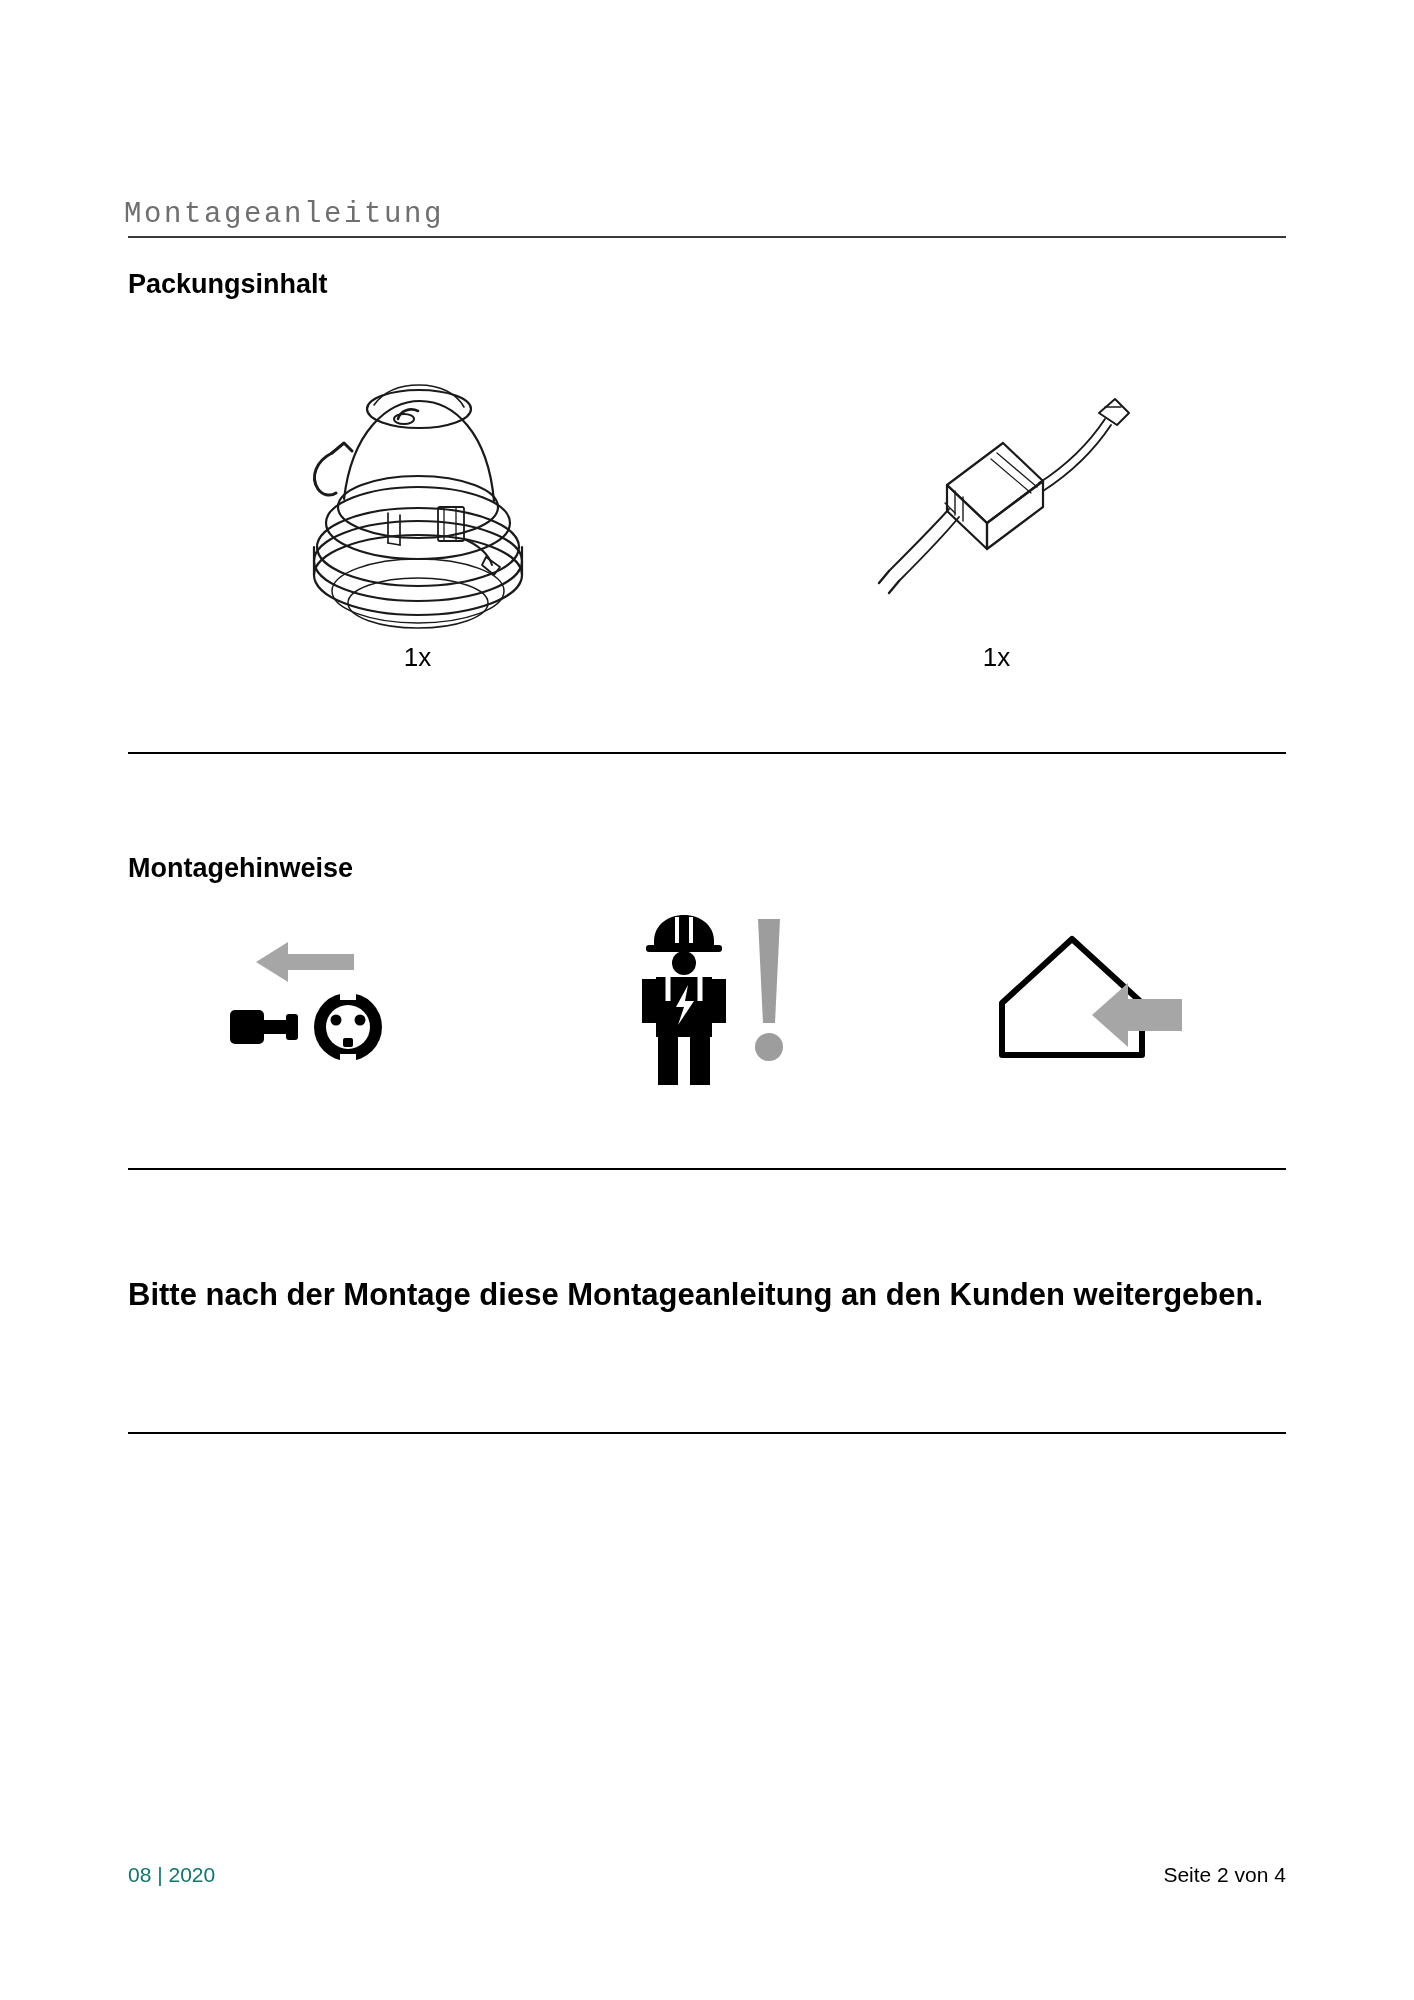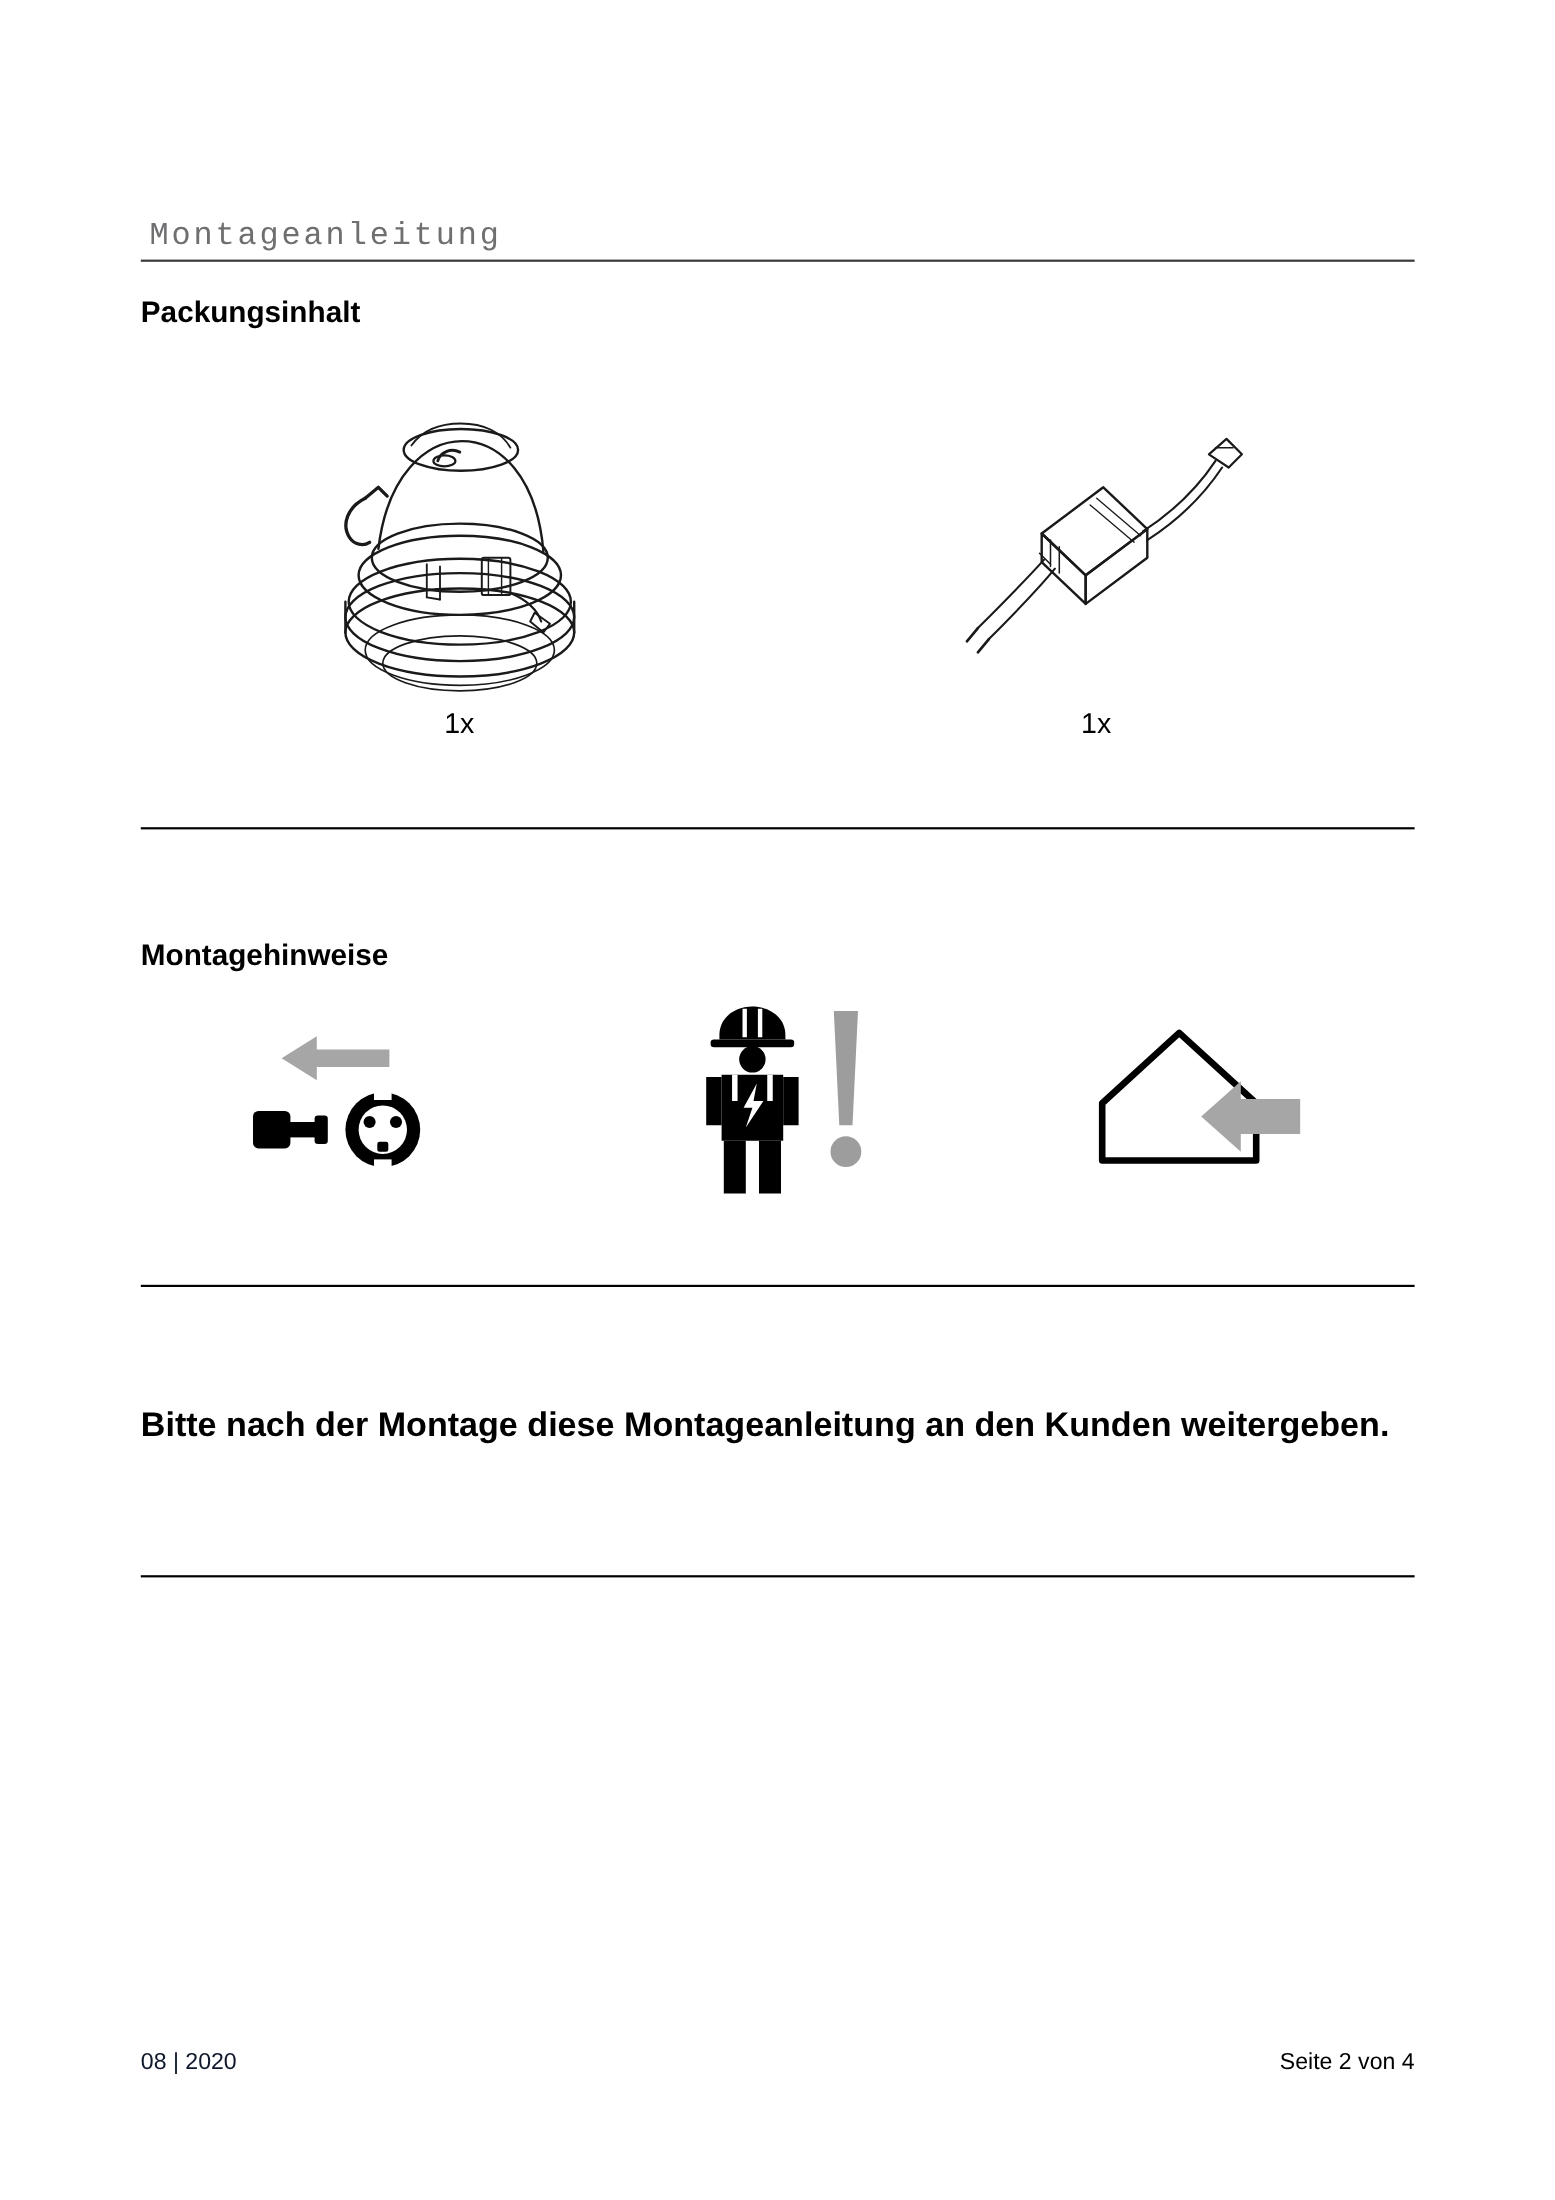--- a/index.html
+++ b/index.html
@@ -54,21 +54,21 @@
     line-height: 42px;
     letter-spacing: 0.4px;
     color: #000000;
     display: block;
     text-align: right;
     margin-top: 12px;
     white-space: nowrap;
   }
   .doc-title {
     position: absolute;
-    left: 136px;
+    left: 124px;
     top: 200px;
     font-family: "Liberation Mono", monospace;
     font-size: 29px;
     line-height: 30px;
     letter-spacing: 2.6px;
     color: #6f6f72;
     white-space: nowrap;
   }
   .header-rule {
     position: absolute;
@@ -167,21 +167,21 @@
   }
 
   
   .footer-meta-left {
     position: absolute;
     left: 128px;
     top: 1862px;
     font-family: "Liberation Sans", sans-serif;
     font-size: 21px;
     line-height: 26px;
-    color: #0f172a;
+    color: #0f766e;
     white-space: nowrap;
   }
   .footer-meta-right {
     position: absolute;
     right: 128px;
     top: 1862px;
     font-family: "Liberation Sans", sans-serif;
     font-size: 21px;
     line-height: 26px;
     color: #000000;

